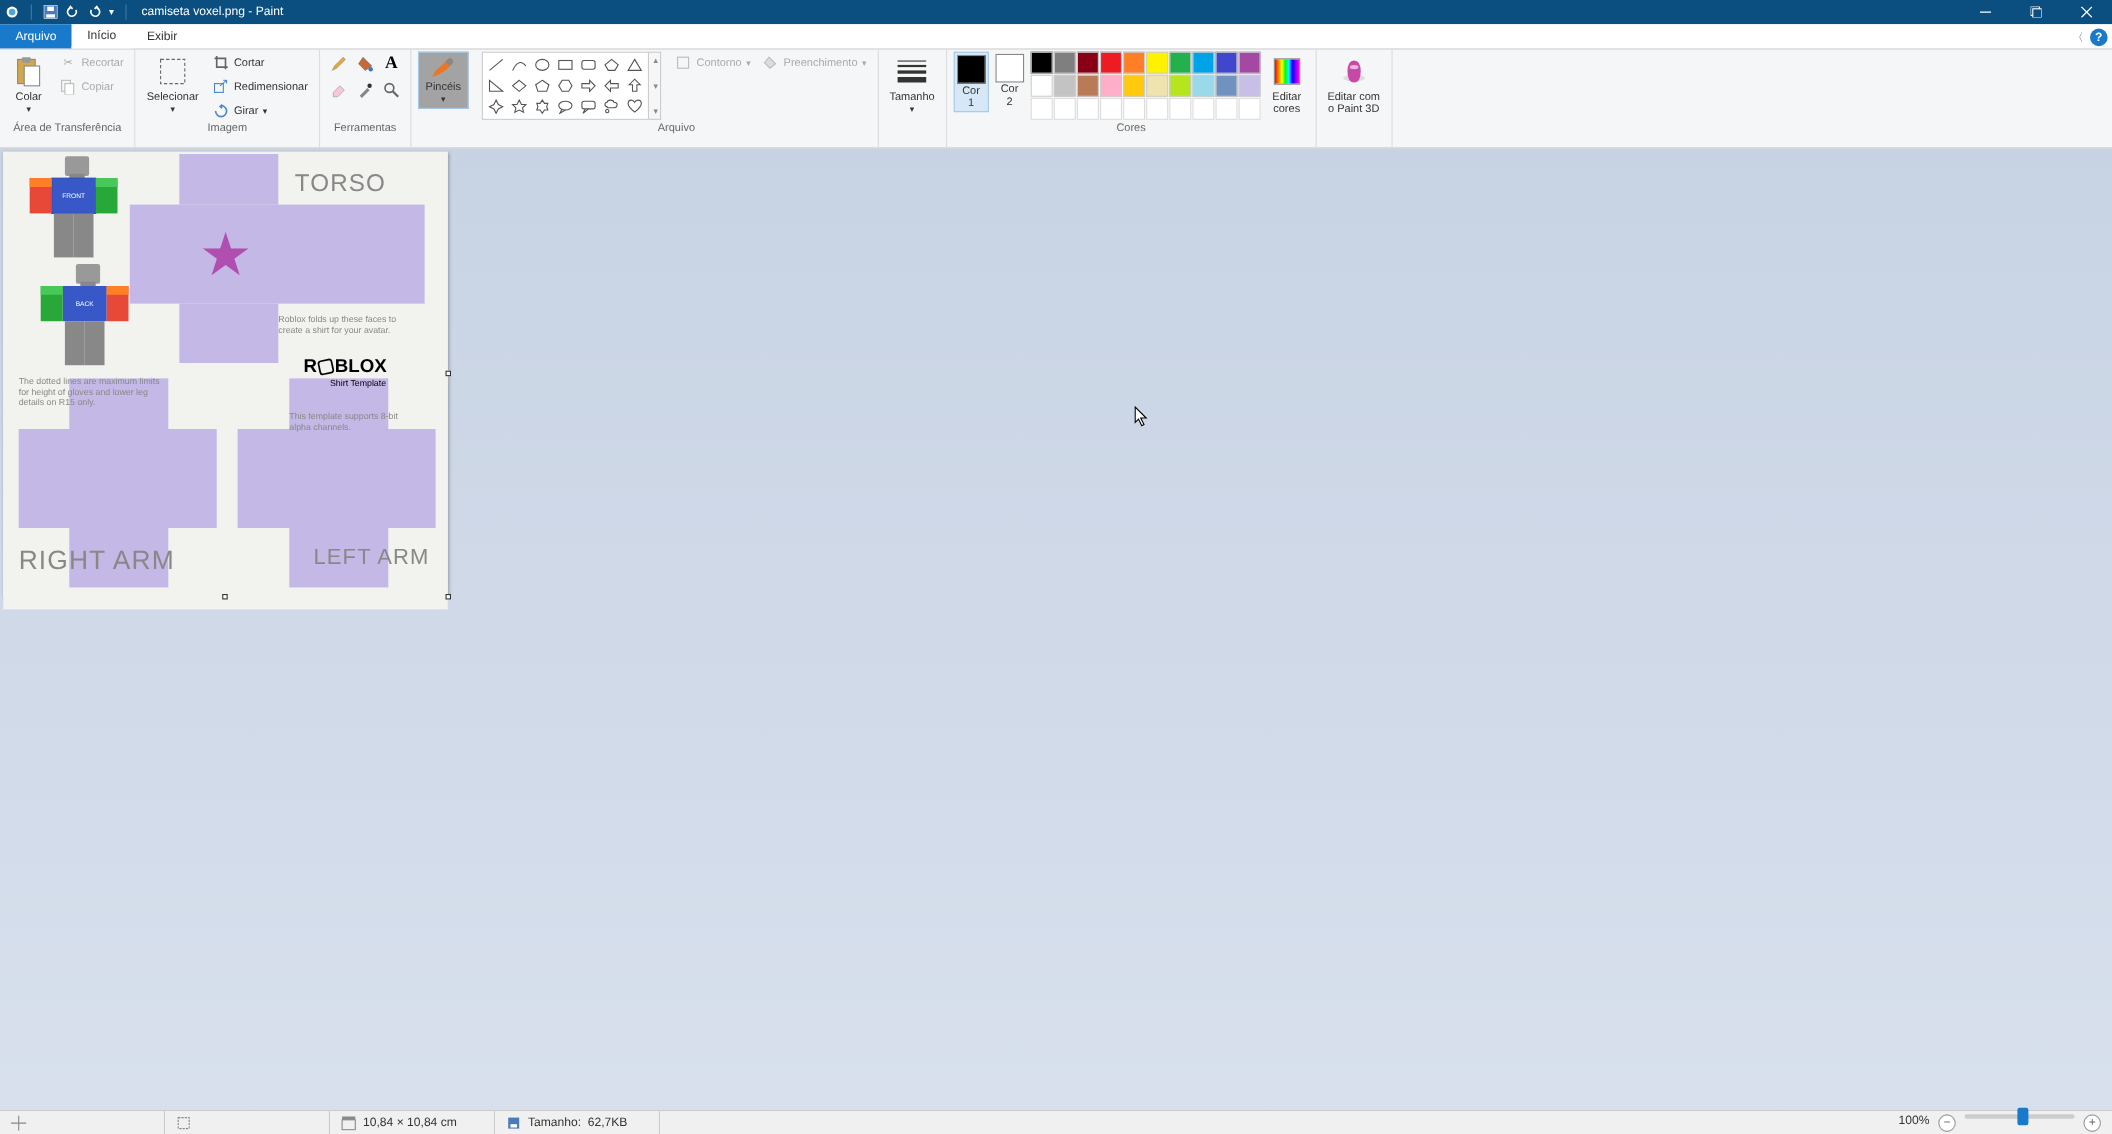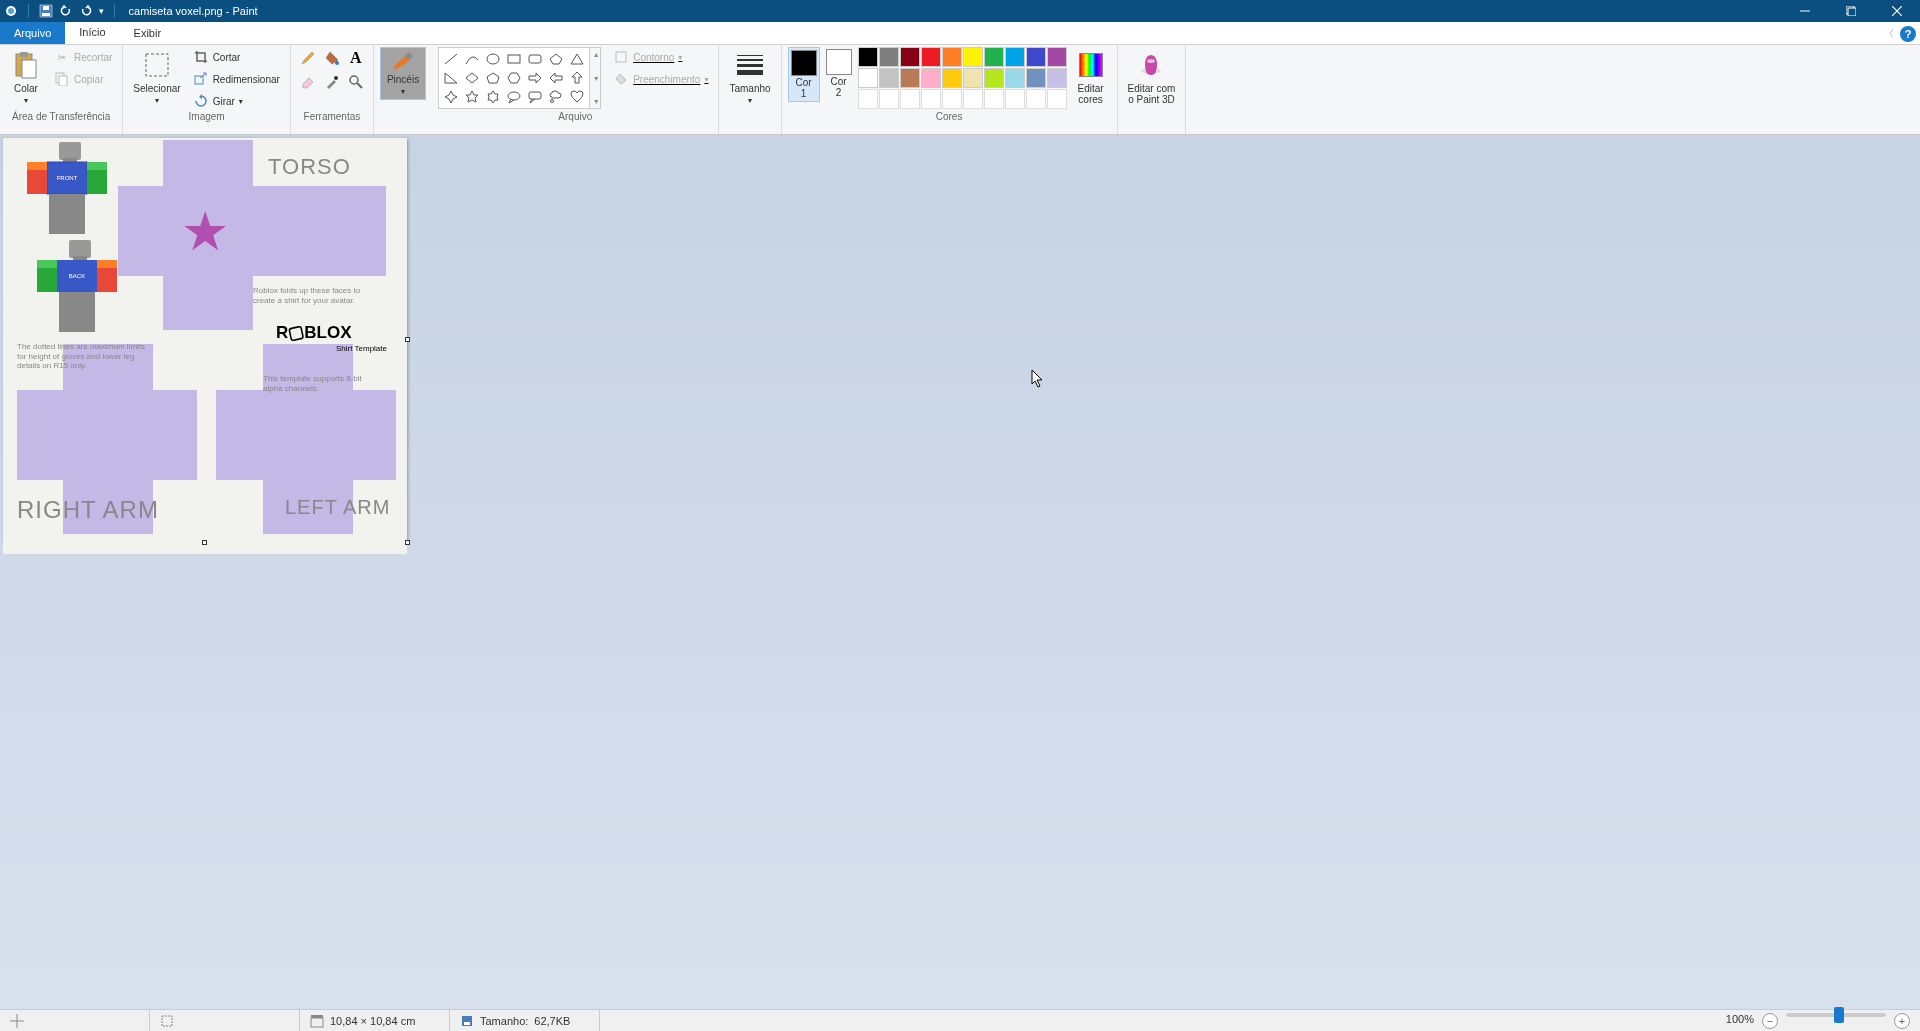--- a/index.html
+++ b/index.html
@@ -37,21 +37,21 @@
   .menubtn-icon { width: 16px; height: 16px; display: flex; align-items: center; justify-content: center; }
   
   .tool-grid { display: grid; grid-template-columns: repeat(3, 22px); grid-template-rows: repeat(2, 22px); gap: 2px; }
   .tool-cell { width: 22px; height: 22px; display: flex; align-items: center; justify-content: center; cursor: pointer; }
   
   .brush-box { border: 1px solid #a5c8e8; background: #a3a3a3; padding: 2px 6px; display: flex; flex-direction: column; align-items: center; gap: 0; cursor: pointer; }
   .brush-icon { width: 28px; height: 24px; }
   
   .shapes-grid { display: grid; grid-template-columns: repeat(7, 20px); grid-template-rows: repeat(3, 18px); gap: 1px; border: 1px solid #ccc; background: #fff; padding: 2px; }
   .shape-cell { width: 20px; height: 18px; display: flex; align-items: center; justify-content: center; cursor: pointer; }
-  .shapes-side { display: flex; flex-direction: column; gap: 2px; margin-left: 4px; text-decoration: underline; }
+  .shapes-side { display: flex; flex-direction: row; gap: 2px; margin-left: 4px; }
   
   .stroke-box { width: 30px; height: 32px; display: flex; flex-direction: column; justify-content: center; gap: 3px; padding: 2px; cursor: pointer; }
   .stroke-line { height: 2px; background: #333; }
   
   .color-box { display: flex; flex-direction: column; align-items: center; gap: 1px; padding: 2px; cursor: pointer; }
   .color-box.selected { border: 1px solid #a5c8e8; background: #d6e8f8; }
   .color-swatch-big { width: 26px; height: 26px; border: 1px solid #888; }
   .color-box-label { font-size: 10px; color: #333; text-align: center; line-height: 1.1; }
   
   .palette { display: grid; grid-template-columns: repeat(10, 20px); grid-template-rows: repeat(3, 20px); gap: 1px; }
@@ -64,21 +64,21 @@
   .canvas-content { position: relative; width: 404px; height: 416px; background: #f2f2ef; }
   
   .sel-handle { position: absolute; width: 5px; height: 5px; background: #fff; border: 1px solid #333; }
   
   
   .avatar-fig { position: absolute; }
   .torso-cross { position: absolute; background: #c3b8e6; }
   .torso-label { position: absolute; font-size: 22px; color: #888; font-weight: 400; letter-spacing: 1px; }
   .small-text { position: absolute; font-size: 8px; color: #888; line-height: 1.2; }
   .roblox-logo { position: absolute; font-size: 17px; font-weight: 900; letter-spacing: 0; color: #000; }
-  .roblox-sub { position: absolute; font-size: 8px; color: #000; margin-left: 36px; }
+  .roblox-sub { position: absolute; font-size: 8px; color: #000; }
   .star { position: absolute; color: #b04fb0; font-size: 54px; }
   
   
   .statusbar { position: absolute; bottom: 0; left: 0; right: 0; height: 22px; background: #f0f0f0; border-top: 1px solid #ccc; display: flex; align-items: center; font-size: 11px; color: #333; }
   .status-cell { padding: 0 10px; border-right: 1px solid #ccc; height: 100%; display: flex; align-items: center; gap: 6px; min-width: 150px; }
   .status-right { margin-left: auto; display: flex; align-items: flex-start; gap: 8px; padding-right: 10px; }
   .zoom-slider { width: 100px; height: 4px; background: #ccc; position: relative; border-radius: 2px; }
   .zoom-thumb { position: absolute; width: 10px; height: 16px; background: #1979ca; top: -6px; left: 48px; border-radius: 2px; }
   .zoom-btn { width: 16px; height: 16px; border: 1px solid #999; border-radius: 50%; display: flex; align-items: center; justify-content: center; font-size: 11px; color: #666; cursor: pointer; background: #fff; }
   

